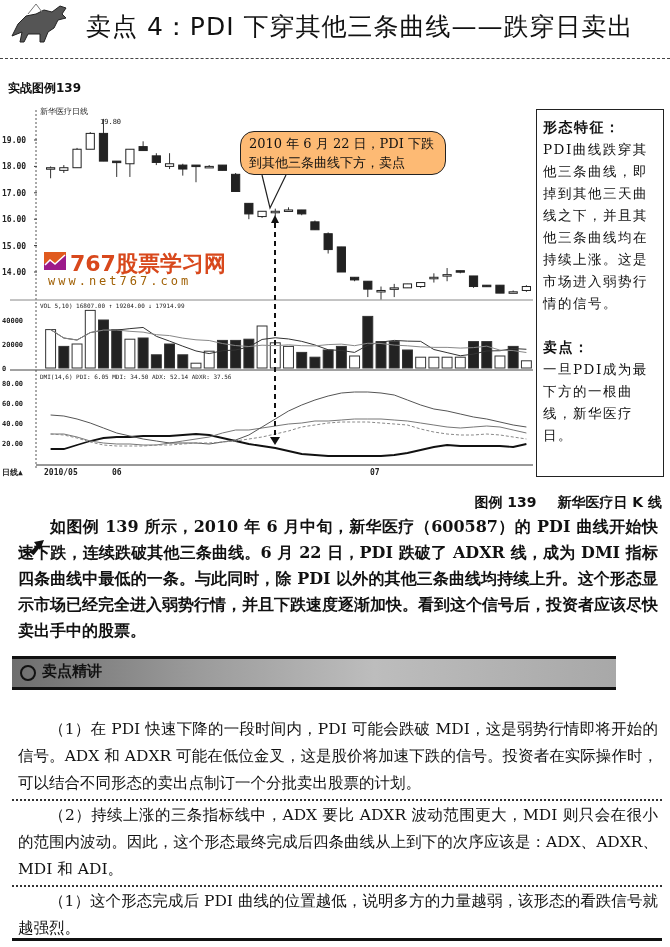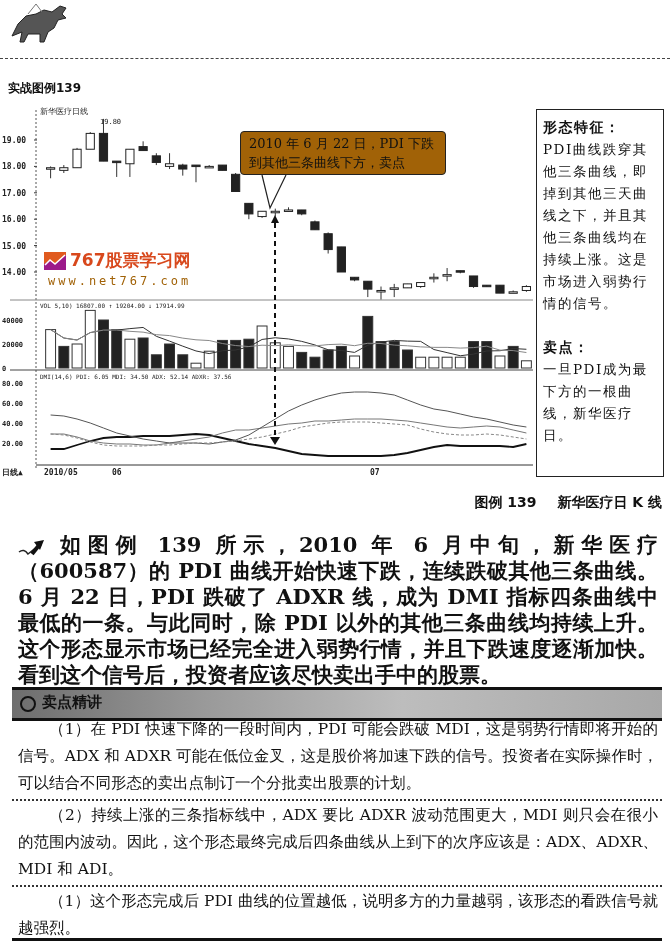--- a/index.html
+++ b/index.html
@@ -3,48 +3,49 @@
 <meta charset="utf-8">
 <style>
   html,body{margin:0;padding:0;background:#fff;}
   body{width:670px;height:947px;position:relative;overflow:hidden;font-family:"DejaVu Serif","Liberation Serif",serif;color:#111;}
   .header{position:absolute;left:0;top:0;width:670px;height:52px;}
   .bull{position:absolute;left:8px;top:2px;width:62px;height:42px;}
   .title{position:absolute;left:86px;top:10px;font-family:"DejaVu Sans","Liberation Sans",sans-serif;font-size:25px;letter-spacing:1px;color:#111;white-space:nowrap;}
   .hrule{position:absolute;left:0;top:58px;width:670px;height:0;border-top:1px dashed #444;}
   .example-label{position:absolute;left:8px;top:80px;font-family:"DejaVu Sans","Liberation Sans",sans-serif;font-weight:bold;font-size:12px;}
   .chart{position:absolute;left:0;top:100px;width:670px;height:380px;}
-  .callout{position:absolute;left:240px;top:131px;width:206px;height:44px;border:1.5px solid #222;border-radius:4px;background:#a16207;font-size:13px;line-height:19px;padding:2px 8px;box-sizing:border-box;}
+  .callout{position:absolute;left:240px;top:131px;width:206px;height:44px;border:1.5px solid #222;border-radius:14px;background:#fdba74;font-size:13px;line-height:19px;padding:2px 8px;box-sizing:border-box;}
   .sidebox{position:absolute;left:536px;top:109px;width:128px;height:368px;border:1.5px solid #222;background:#fff;box-sizing:border-box;padding:6px 6px;font-size:13.5px;line-height:22px;letter-spacing:1.5px;}
   .sidebox .h{font-weight:bold;font-family:"DejaVu Sans","Liberation Sans",sans-serif;font-size:14px;}
   .sidebox p{margin:0;}
   .sidebox .gap{height:22px;}
   .watermark{position:absolute;left:44px;top:252px;width:150px;height:40px;}
   .wm-logo{position:absolute;left:0;top:0;width:22px;height:18px;}
-  .wm-text{position:absolute;left:26px;top:-3px;font-family:"DejaVu Sans","Liberation Sans",sans-serif;font-size:17px;font-weight:bold;color:#d8481c;white-space:nowrap;}
+  .wm-text{position:absolute;left:26px;top:-3px;font-family:"DejaVu Sans","Liberation Sans",sans-serif;font-size:22px;font-weight:bold;color:#d8481c;white-space:nowrap;}
   .wm-url{position:absolute;left:4px;top:22px;font-family:"DejaVu Sans Mono","Liberation Mono",monospace;font-size:12px;letter-spacing:3px;color:#a16207;white-space:nowrap;}
   .caption{position:absolute;left:0;top:494px;width:670px;text-align:right;font-family:"DejaVu Sans","Liberation Sans",sans-serif;font-weight:bold;font-size:14px;}
   .caption span{margin:0 8px;}
-  .para{position:absolute;left:18px;top:532px;width:640px;font-size:21px;line-height:26px;font-weight:bold;text-align:justify;text-indent:2em;}
+  .para{position:absolute;left:18px;top:514px;width:640px;font-size:16px;line-height:26px;font-weight:bold;text-align:justify;text-indent:2em;}
   .para-arrow{position:absolute;left:18px;top:540px;width:38px;height:18px;}
-  .section-bar{position:absolute;left:12px;top:687px;width:650px;height:28px;background:linear-gradient(90deg,#6e6e6e 0%,#9a9a9a 30%,#bdbdbd 60%,#a8a8a8 100%);border-top:3px solid #111;border-bottom:3px solid #111;}
+  .section-bar{position:absolute;left:12px;top:656px;width:604px;height:28px;background:linear-gradient(90deg,#6e6e6e 0%,#9a9a9a 30%,#bdbdbd 60%,#a8a8a8 100%);border-top:3px solid #111;border-bottom:3px solid #111;}
   .section-bar .circle{position:absolute;left:8px;top:6px;width:12px;height:12px;border:2px solid #111;border-radius:50%;}
   .section-bar .label{position:absolute;left:30px;top:3px;font-family:"DejaVu Sans","Liberation Sans",sans-serif;font-weight:bold;font-size:15px;color:#111;}
   .point{position:absolute;left:18px;width:640px;font-size:15.5px;line-height:27px;text-align:justify;text-indent:2em;}
   .dotline{position:absolute;left:12px;width:650px;height:0;border-top:2px dotted #333;}
   .endline{position:absolute;left:12px;top:938px;width:650px;height:0;border-top:3px solid #111;}
 </style>
 </head>
 <body>
 
 <div class="header">
   <svg class="bull" viewBox="0 0 62 42">
     <path d="M4 34 L10 22 L18 14 L28 12 L36 8 L44 10 L52 4 L58 6 L54 12 L58 16 L50 18 L46 26 L40 30 L36 40 L32 40 L32 32 L20 32 L16 40 L12 40 L14 30 Z" fill="#555" stroke="#222" stroke-width="1"></path>
     <path d="M20 12 L28 2 L34 10" fill="none" stroke="#777" stroke-width="1"></path>
   </svg>
+  <div class="title">卖点 4：PDI 下穿其他三条曲线——跌穿日卖出</div>
 </div>
 <div class="hrule"></div>
 
 <div class="example-label">实战图例139</div>
 
 <svg class="chart" id="chart" viewBox="0 0 670 380">
     <text x="40" y="14" font-size="8" font-family="DejaVu Sans Mono, monospace" fill="#222">新华医疗日线</text>
     <text x="100" y="24" font-size="7" font-family="DejaVu Sans Mono, monospace" fill="#222">19.80</text>
     <text x="2" y="43" font-size="8" font-family="DejaVu Sans Mono, monospace" fill="#222" font-weight="bold">19.00</text>
     <line x1="34" x2="37" y1="40" y2="40" stroke="#333"></line>

